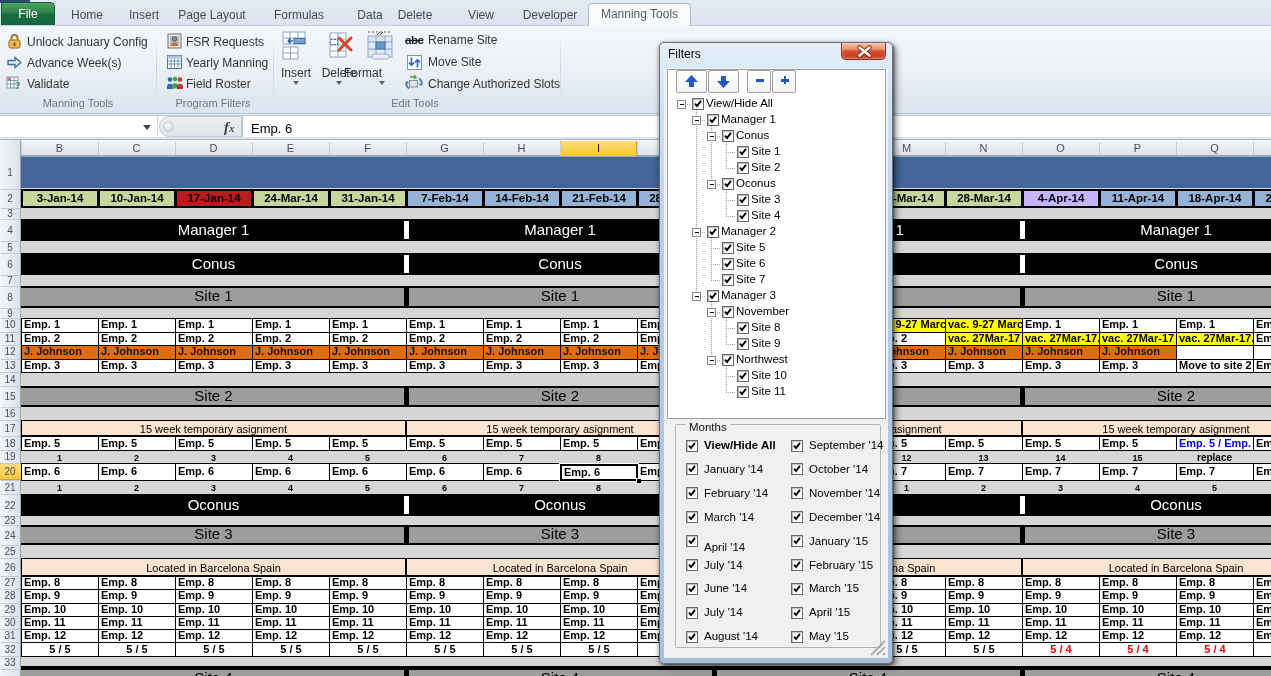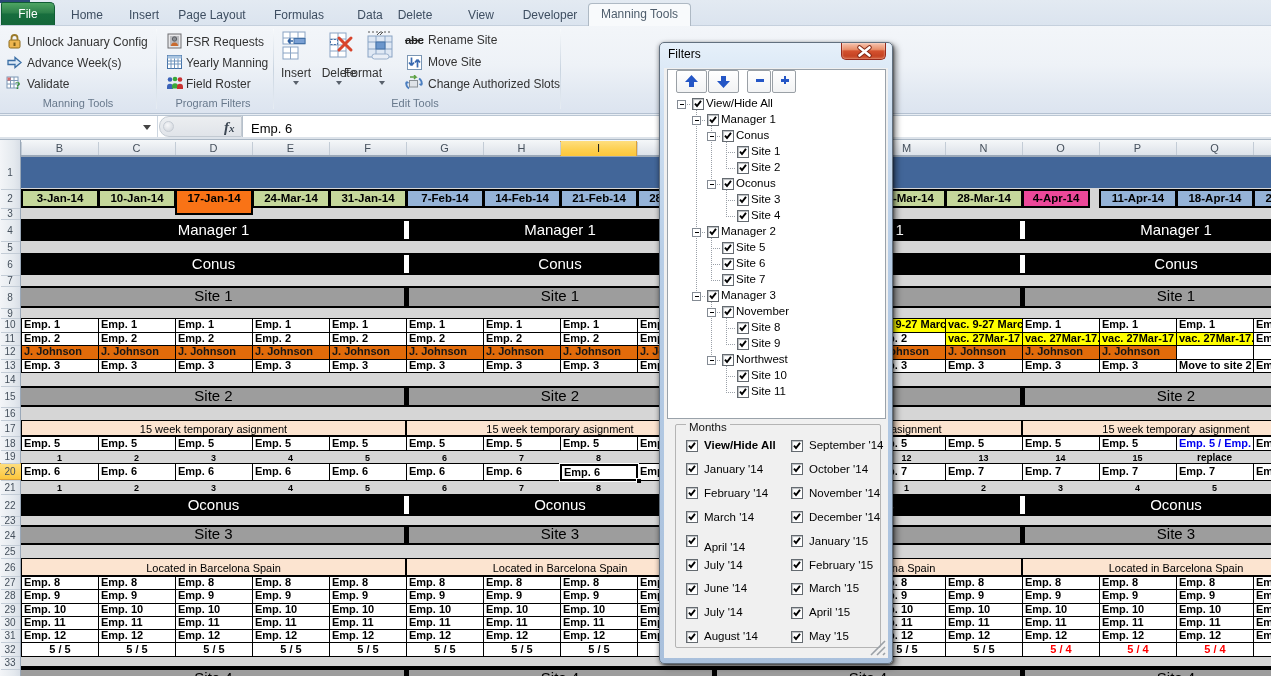--- a/index.html
+++ b/index.html
@@ -258,32 +258,32 @@
 <div class="rsep" style="top:628.5px"></div>
 <div class="rn" style="top:629.8px">31</div>
 <div class="rsep" style="top:642.0px"></div>
 <div class="rn" style="top:643.5px">32</div>
 <div class="rsep" style="top:656.0px"></div>
 <div class="rn" style="top:657.0px">33</div>
 <div class="rsep" style="top:669.0px"></div>
 <div class="a" style="left:21px;top:157px;width:1250px;height:31px;background:#426699"></div>
 <div class="dcell" style="left:21px;top:189px;width:78px;height:19px;background:#c5d79b;line-height:15px">3-Jan-14</div>
 <div class="dcell" style="left:98px;top:189px;width:78px;height:19px;background:#c5d79b;line-height:15px">10-Jan-14</div>
-<div class="dcell" style="left:175px;top:189px;width:78px;height:26px;background:#f97316;line-height:15px">17-Jan-14</div>
+<div class="dcell" style="left:175px;top:189px;width:78px;height:19px;background:#b91c1c;line-height:15px">17-Jan-14</div>
 <div class="dcell" style="left:252px;top:189px;width:78px;height:19px;background:#c5d79b;line-height:15px">24-Mar-14</div>
 <div class="dcell" style="left:329px;top:189px;width:78px;height:19px;background:#c5d79b;line-height:15px">31-Jan-14</div>
 <div class="dcell" style="left:406px;top:189px;width:78px;height:19px;background:#95b3d7;line-height:15px">7-Feb-14</div>
 <div class="dcell" style="left:483px;top:189px;width:78px;height:19px;background:#95b3d7;line-height:15px">14-Feb-14</div>
 <div class="dcell" style="left:560px;top:189px;width:78px;height:19px;background:#95b3d7;line-height:15px">21-Feb-14</div>
 <div class="dcell" style="left:637px;top:189px;width:78px;height:19px;background:#95b3d7;line-height:15px">28-Feb-14</div>
 <div class="dcell" style="left:714px;top:189px;width:78px;height:19px;background:#c5d79b;line-height:15px">7-Mar-14</div>
 <div class="dcell" style="left:791px;top:189px;width:78px;height:19px;background:#c5d79b;line-height:15px">14-Mar-14</div>
 <div class="dcell" style="left:868px;top:189px;width:78px;height:19px;background:#c5d79b;line-height:15px">21-Mar-14</div>
 <div class="dcell" style="left:945px;top:189px;width:78px;height:19px;background:#c5d79b;line-height:15px">28-Mar-14</div>
-<div class="dcell" style="left:1022px;top:189px;width:68px;height:19px;background:#ec4899;line-height:15px">4-Apr-14</div>
+<div class="dcell" style="left:1022px;top:189px;width:78px;height:19px;background:#c4b5fd;line-height:15px">4-Apr-14</div>
 <div class="dcell" style="left:1099px;top:189px;width:78px;height:19px;background:#95b3d7;line-height:15px">11-Apr-14</div>
 <div class="dcell" style="left:1176px;top:189px;width:78px;height:19px;background:#95b3d7;line-height:15px">18-Apr-14</div>
 <div class="dcell" style="left:1253px;top:189px;width:78px;height:19px;background:#95b3d7;line-height:15px">25-Apr-14</div>
 <div class="a" style="left:21px;top:219px;width:1250px;height:22px;background:#000"></div>
 <div class="wsep" style="left:404px;top:221px;width:5px;height:18px"></div>
 <div class="wsep" style="left:712px;top:221px;width:5px;height:18px"></div>
 <div class="wsep" style="left:1020px;top:221px;width:5px;height:18px"></div>
 <div class="a" style="left:21px;top:219px;width:385px;height:22px;line-height:22px;color:#fff;font-size:15px;text-align:center">Manager 1</div>
 <div class="a" style="left:406px;top:219px;width:308px;height:22px;line-height:22px;color:#fff;font-size:15px;text-align:center">Manager 1</div>
 <div class="a" style="left:714px;top:219px;width:308px;height:22px;line-height:22px;color:#fff;font-size:15px;text-align:center">Manager 1</div>

